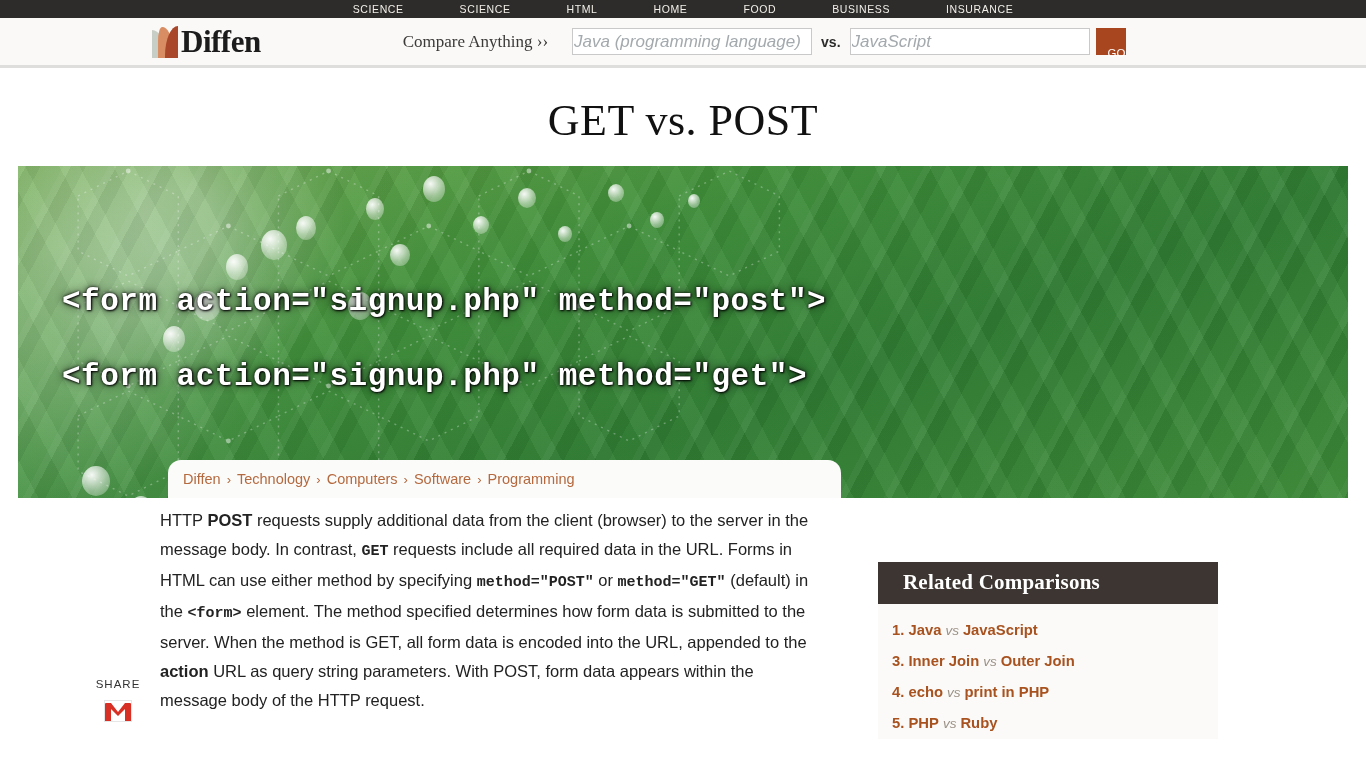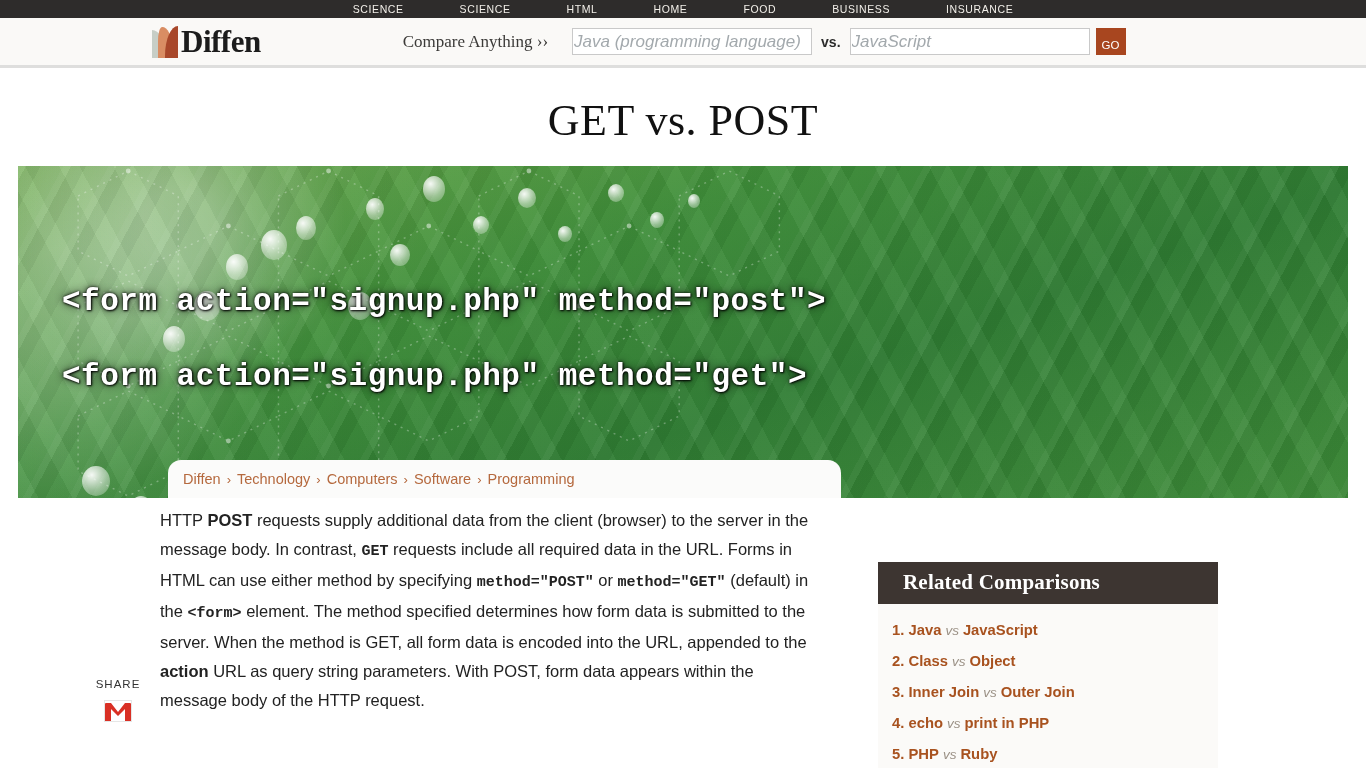--- a/index.html
+++ b/index.html
@@ -121,21 +121,21 @@
     width: 30px; height: 27px;
     background: #a8461f;
     color: #ffffff;
     border: none;
     font-size: 11.5px;
     font-family: "Liberation Sans", sans-serif;
     margin-left: 6px;
     cursor: pointer;
     line-height: 27px;
     text-align: center;
-    padding: 4px;
+    padding: 12px;
   }
 
   
   .page-title {
     text-align: center;
     font-family: "Liberation Serif", serif;
     font-size: 44px;
     font-weight: 400;
     color: #111111;
     margin: 0;
@@ -444,24 +444,20 @@
   </div>
 
   <div class="sidebar">
     <div class="side-head">Related Comparisons</div>
     <div class="side-list">
       <div class="side-item">
         <span class="num">1.</span>
         <span>Java</span><span class="vs-word">vs</span><span>JavaScript</span>
       </div>
       <div class="side-item">
-        <span class="num">2.</span>
-        <span>Class</span><span class="vs-word">vs</span><span>Object</span>
-      </div>
-      <div class="side-item">
         <span class="num">3.</span>
         <span>Inner Join</span><span class="vs-word">vs</span><span>Outer Join</span>
       </div>
       <div class="side-item">
         <span class="num">4.</span>
         <span>echo</span><span class="vs-word">vs</span><span>print in PHP</span>
       </div>
       <div class="side-item">
         <span class="num">5.</span>
         <span>PHP</span><span class="vs-word">vs</span><span>Ruby</span>

